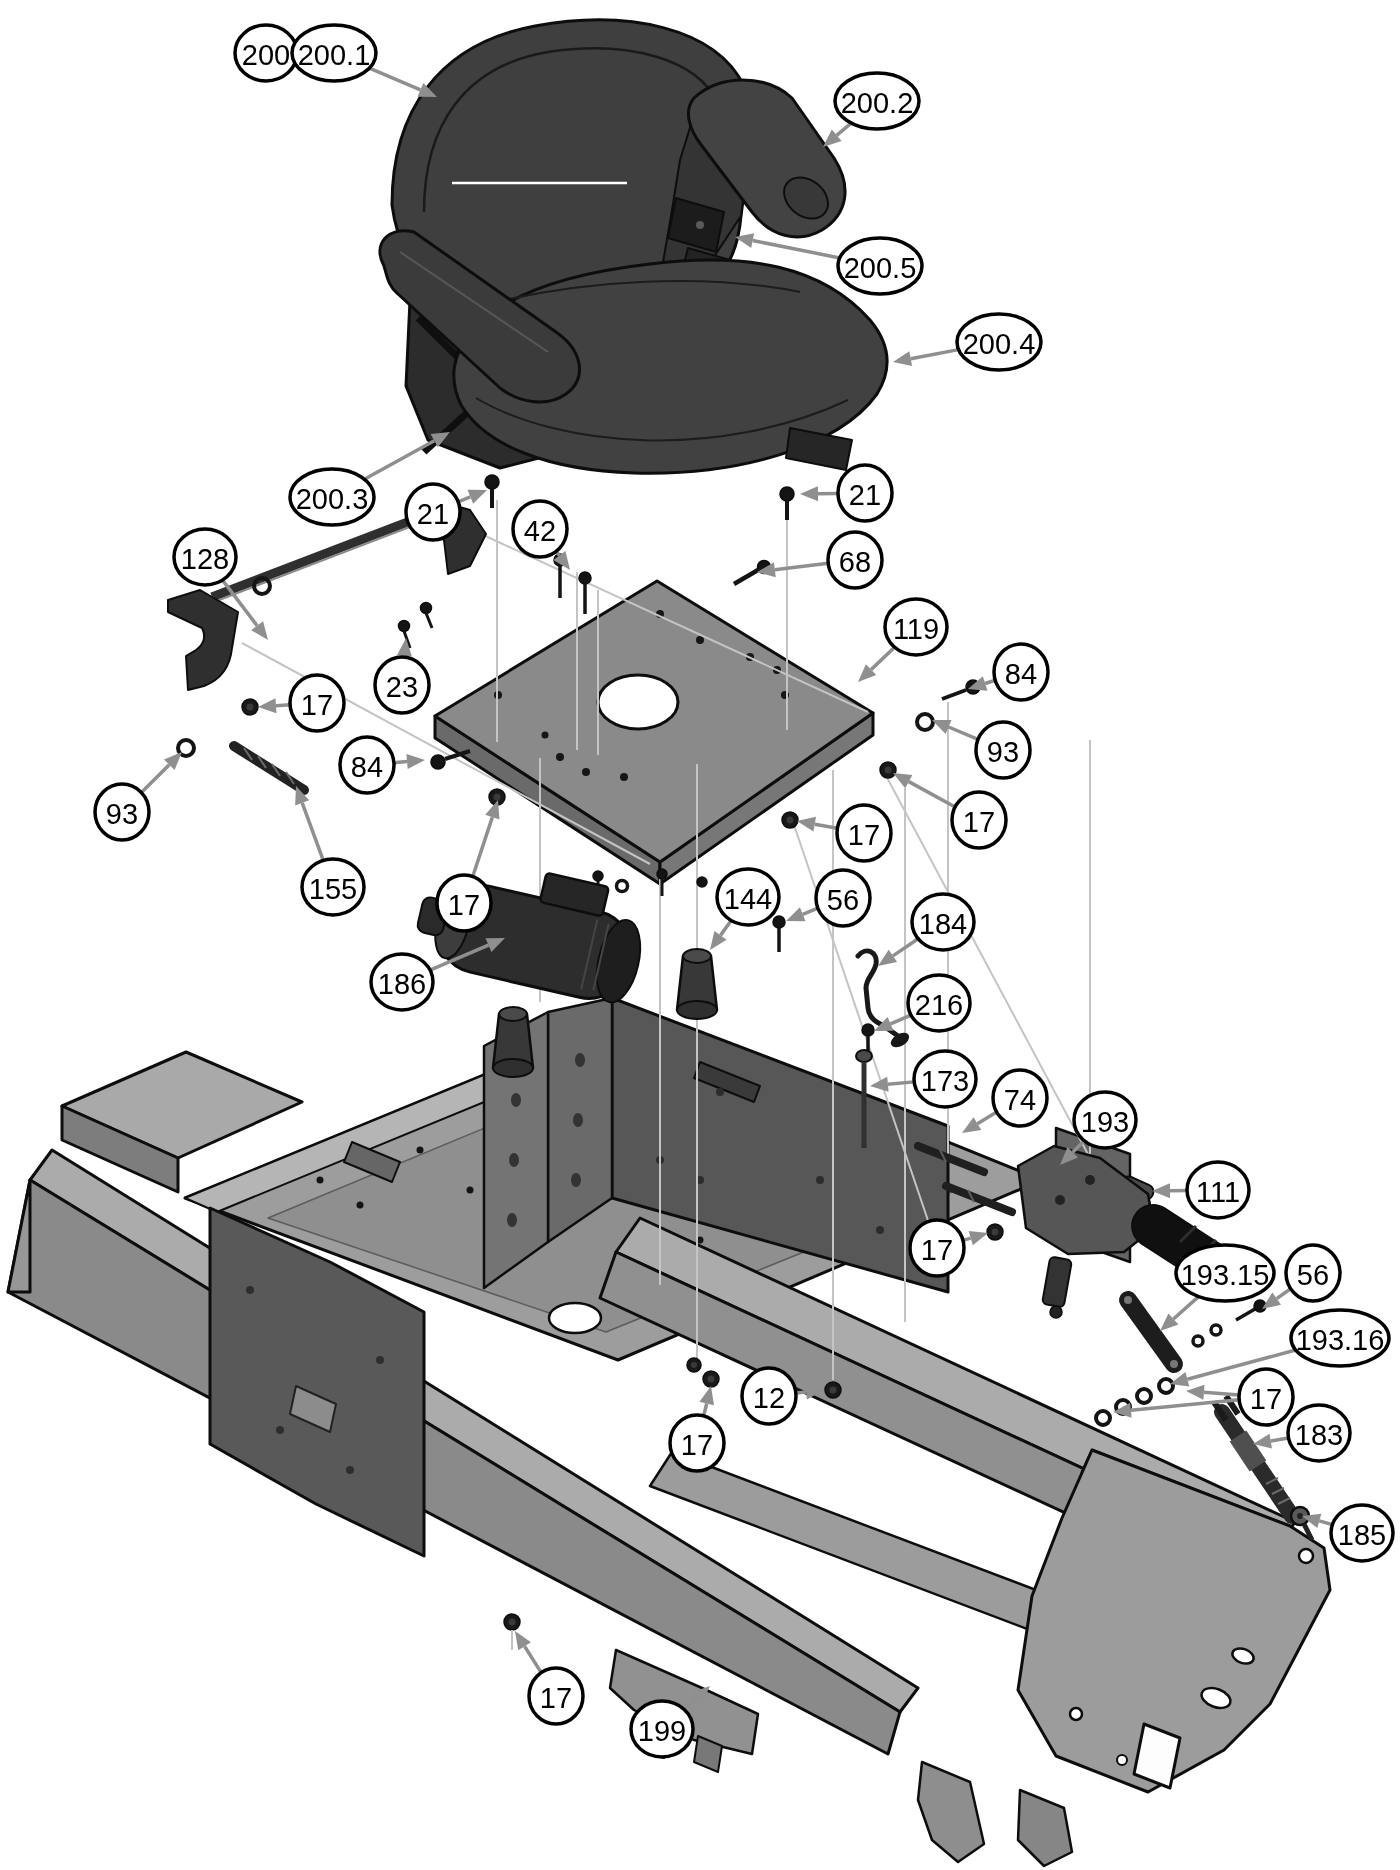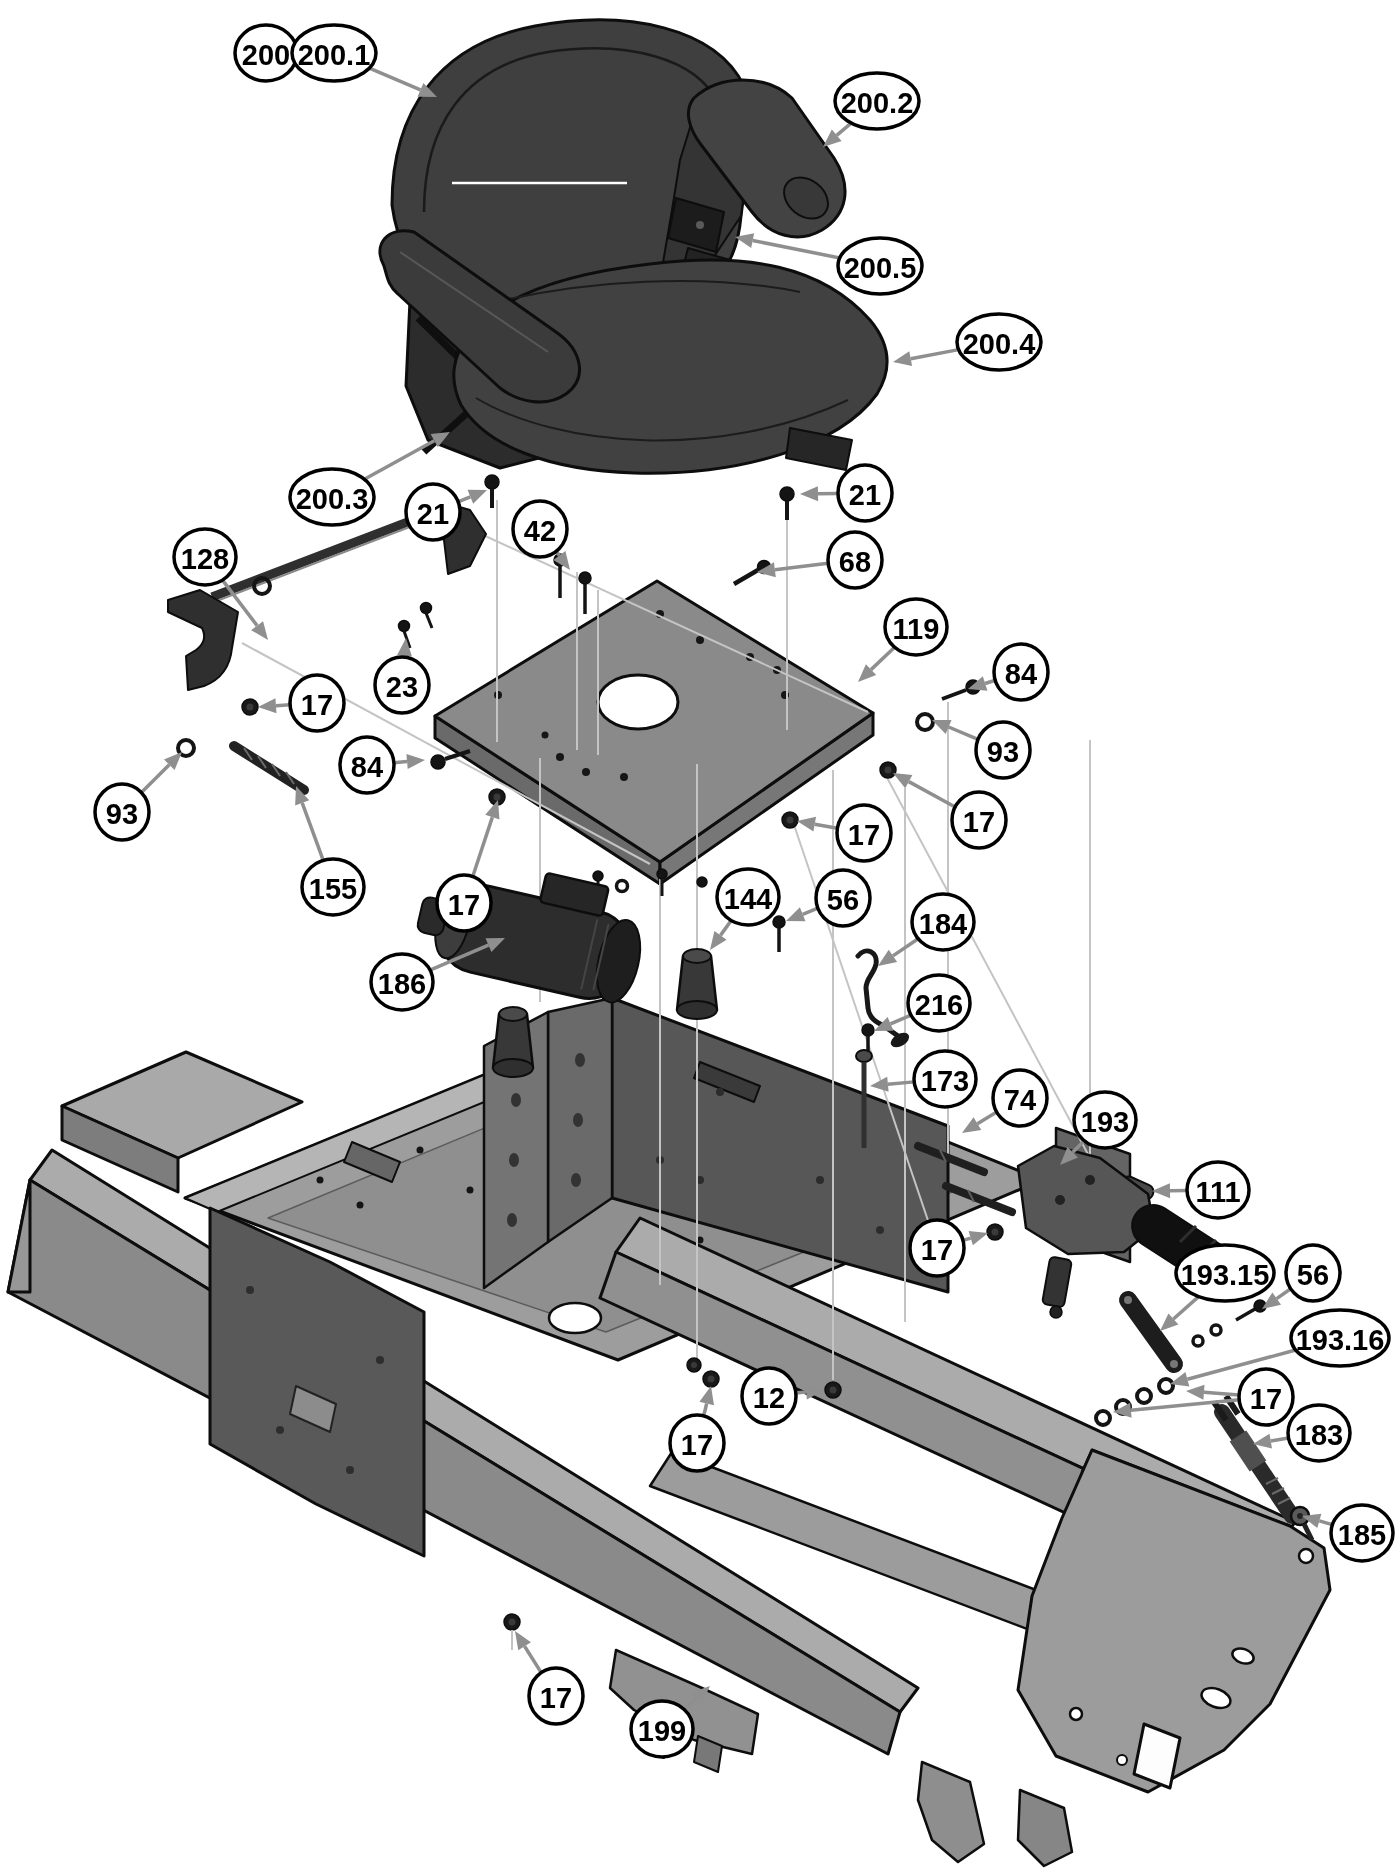--- a/index.html
+++ b/index.html
@@ -1,17 +1,17 @@
 <!DOCTYPE html>
 <html><head>
 <meta charset="utf-8">
 <style>
   html,body{margin:0;padding:0;background:#ffffff;}
   #stage{position:relative;width:1400px;height:1870px;background:#ffffff;overflow:hidden;
-         font-family:"Liberation Sans", sans-serif;font-weight:bold;}
+         font-family:"Liberation Sans", sans-serif;}
   svg{display:block;}
   .callout-text{font-family:"Liberation Sans", sans-serif;font-size:29px;fill:#000;}
 </style>
 </head>
 <body>
 
 <div id="stage">
 <svg id="canvas" width="1400" height="1870" viewBox="0 0 1400 1870" xmlns="http://www.w3.org/2000/svg">
 
   <g stroke="#0d0d0d" stroke-width="3" stroke-linejoin="round">

